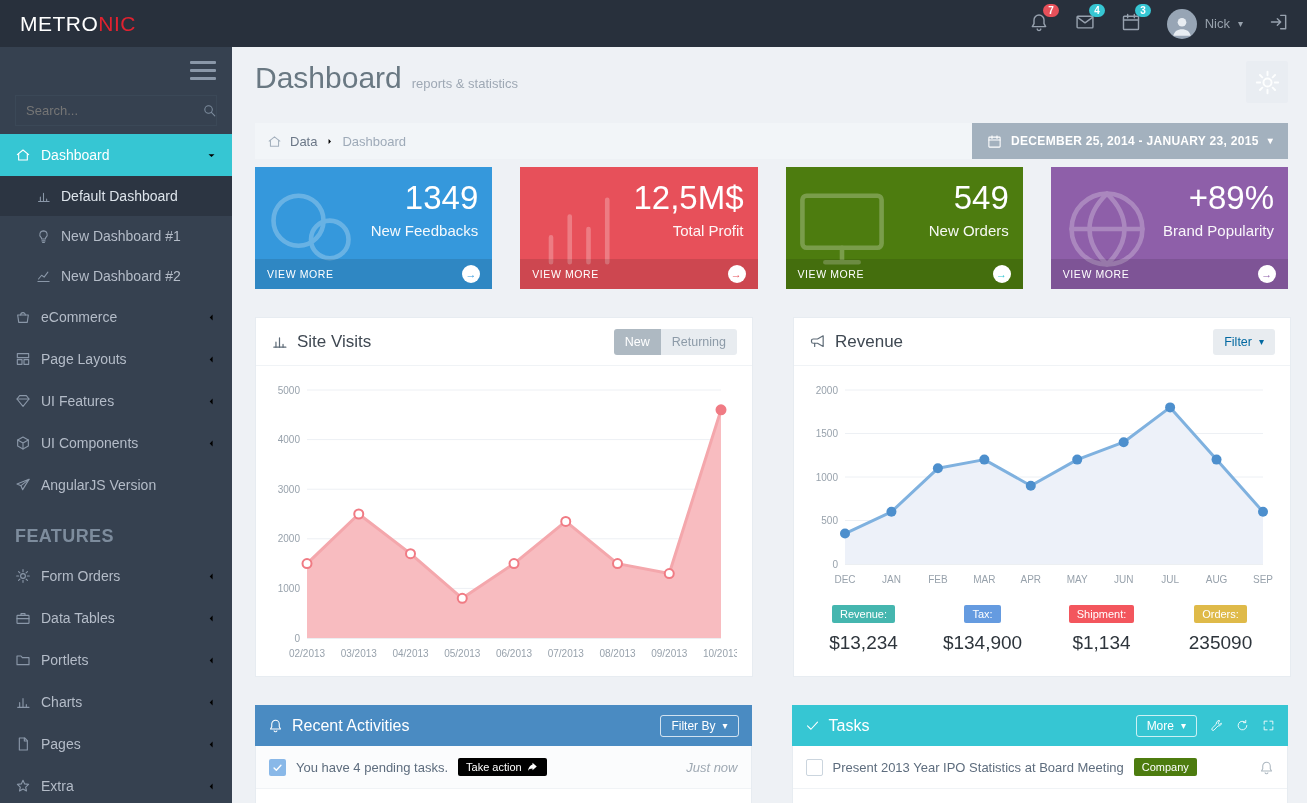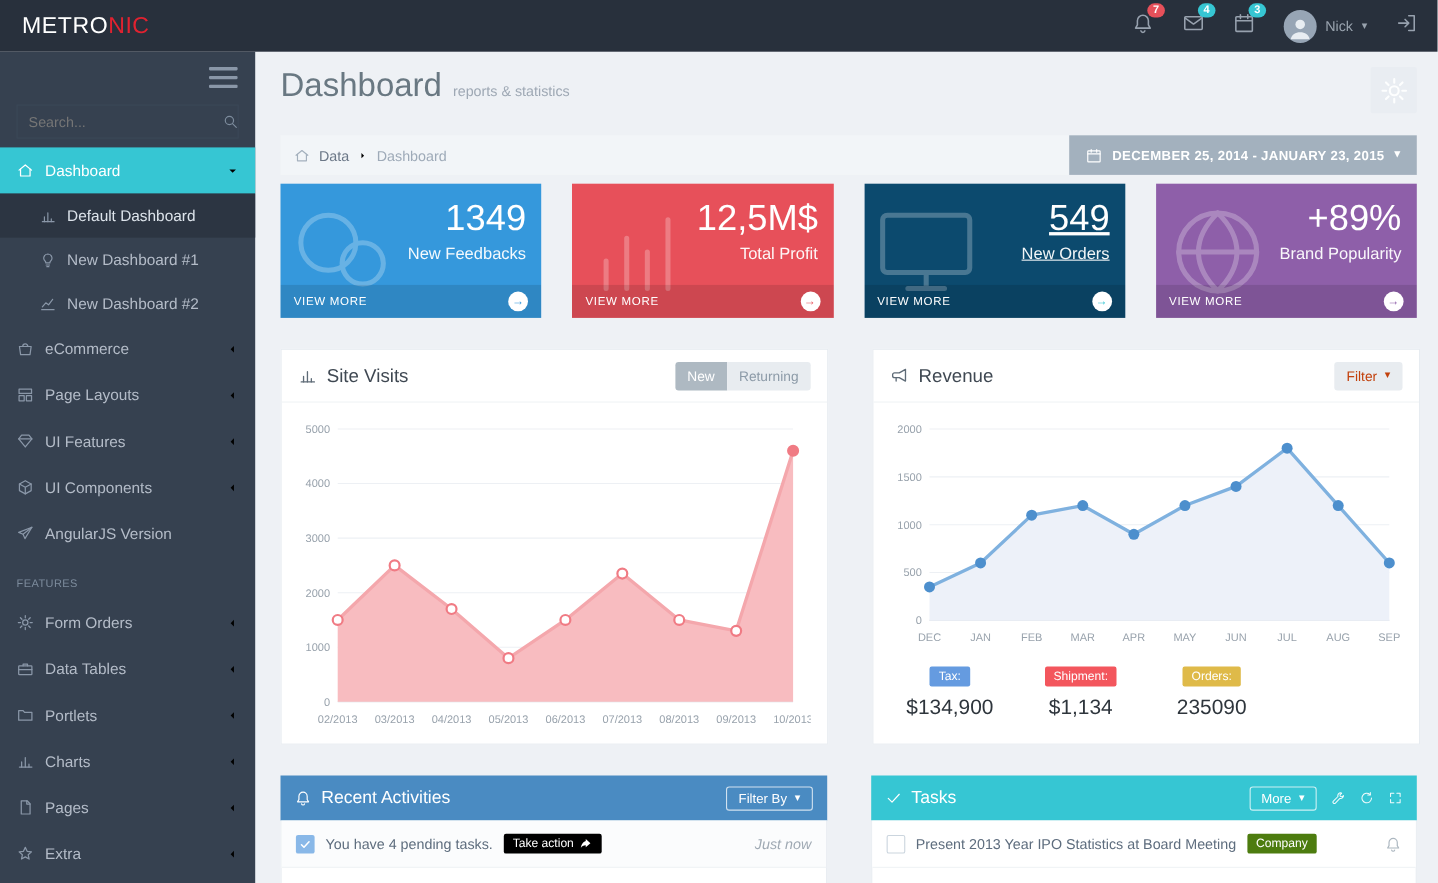--- a/index.html
+++ b/index.html
@@ -46,21 +46,21 @@
   .menu-item .chev{margin-left:auto;color:#5C6B7F;display:inline-flex}
   .menu-item .chev svg{width:11px;height:11px}
   .menu-item.active{background:var(--accent-green,#36C6D3);color:#fff}
   .menu-item.active .icon,.menu-item.active .chev{color:#fff}
   .submenu{list-style:none}
   .sub-item{display:flex;align-items:center;gap:10px;height:40px;padding:0 15px 0 36px;color:#B4BCC8;
     font-size:14px;cursor:pointer}
   .sub-item .icon{color:#8A97A8}
   .sub-item .icon svg{width:15px;height:15px}
   .sub-item.active{background:#2C3542;color:#DDE4EB}
-  .menu-heading{padding:20px 15px 8px;color:#7D8C9D;font-size:10px;font-weight:normal;letter-spacing:.4px}
+  .menu-heading{padding:20px 15px 8px;color:#7D8C9D;font-size:18px;font-weight:bold;letter-spacing:.4px}
 
   
   .main{position:absolute;left:232px;top:47px;width:1075px;height:756px;padding:14px 19px 0 23px}
   .page-head{display:flex;align-items:baseline;position:relative;height:52px}
   .page-title{font-size:30px;color:#697882;font-weight:normal}
   .page-subtitle{font-size:13px;color:#9EA8B4;margin-left:10px}
   .gear-btn{position:absolute;right:0;top:0;width:42px;height:42px;background:#E9EDF2;border-radius:2px;
     display:flex;align-items:center;justify-content:center;color:#FDFEFE;cursor:pointer}
   .gear-btn .icon svg{width:27px;height:27px;stroke-width:1.4}
 
@@ -98,21 +98,21 @@
     padding:4px 15px;border-bottom:1px solid #F0F3F6}
   .portlet-title{display:flex;align-items:center;gap:9px;font-size:17px;color:#3F4852}
   .portlet-title .icon{color:#5E6B77}
   .portlet-title .icon svg{width:17px;height:17px}
   .tab-group{display:flex}
   .tab-btn{font-size:12.5px;padding:6px 11px;background:#E8ECF0;color:#8D9BA8;cursor:pointer}
   .tab-btn.active{background:#AEB9C2;color:#fff}
   .tab-btn:first-child{border-radius:3px 0 0 3px}
   .tab-btn:last-child{border-radius:0 3px 3px 0}
   .filter-btn{display:flex;align-items:center;gap:7px;font-size:12.5px;padding:6px 11px;background:#E8ECF0;
-    color:#c2410c;border-radius:3px;cursor:pointer}
+    color:#0369a1;border-radius:3px;cursor:pointer}
   .chart-body{padding:12px 15px 0}
   .tick{font-size:10px;fill:#98A2AC;font-family:"Liberation Sans",sans-serif}
   .rev-stats{display:grid;grid-template-columns:repeat(4,1fr);padding:8px 10px 16px;text-align:center}
   .rev-badge{display:inline-block;color:#fff;font-size:11px;padding:3px 8px;border-radius:2px}
   .rev-value{margin-top:9px;font-size:19px;color:#2E353C}
 
   
   .bottom-row{display:grid;grid-template-columns:1fr 1fr;gap:40px;margin-top:28px}
   .box-portlet{min-height:200px}
   .box-head{height:41px;display:flex;align-items:center;gap:9px;padding:0 13px;color:#fff}
@@ -469,21 +469,21 @@
         <div class="tile-bg"><svg viewBox="0 0 24 24">
             <path d="M6 20v-6M10.5 20V9M15 20v-8M19.5 20V5"></path>
           </svg></div>
         <div class="tile-num">12,5M$</div>
         <div class="tile-label">Total Profit</div>
         <div class="tile-footer">
           <span>VIEW MORE</span>
           <span class="tile-arrow" style="color:#E7505A">→</span>
         </div>
       </div>
-      <div class="tile" style="background: #0c4a6e; text-decoration: underline;">
+      <div class="tile" style="background: #4d7c0f;">
         <div class="tile-bg"><svg viewBox="0 0 24 24">
             <rect x="2.5" y="4" width="19" height="12.5" rx="1"></rect>
             <path d="M12 16.5v3.5M8 20h8"></path>
           </svg></div>
         <div class="tile-num">549</div>
         <div class="tile-label">New Orders</div>
         <div class="tile-footer">
           <span>VIEW MORE</span>
           <span class="tile-arrow" style="color:#32C5D2">→</span>
         </div>
@@ -606,20 +606,21 @@
             <circle cx="175.33333333333334" cy="81.60000000000001" r="5" fill="#4D8FCD"></circle>
             <circle cx="221.77777777777777" cy="107.7" r="5" fill="#4D8FCD"></circle>
             <circle cx="268.22222222222223" cy="81.60000000000001" r="5" fill="#4D8FCD"></circle>
             <circle cx="314.6666666666667" cy="64.20000000000002" r="5" fill="#4D8FCD"></circle>
             <circle cx="361.1111111111111" cy="29.399999999999995" r="5" fill="#4D8FCD"></circle>
             <circle cx="407.55555555555554" cy="81.60000000000001" r="5" fill="#4D8FCD"></circle>
             <circle cx="454" cy="133.8" r="5" fill="#4D8FCD"></circle>
           </svg>
       </div>
       <div class="rev-stats" id="revenue-stats">
+          <div><span class="rev-badge" style="background:#45B6AF">Revenue:</span><div class="rev-value">$13,234</div></div>
           <div><span class="rev-badge" style="background:#659BE0">Tax:</span><div class="rev-value">$134,900</div></div>
           <div><span class="rev-badge" style="background:#F3565D">Shipment:</span><div class="rev-value">$1,134</div></div>
           <div><span class="rev-badge" style="background:#DFBA49">Orders:</span><div class="rev-value">235090</div></div>
         </div>
     </section>
   </div>
 
   <div class="bottom-row">
 
     <section class="box-portlet">

